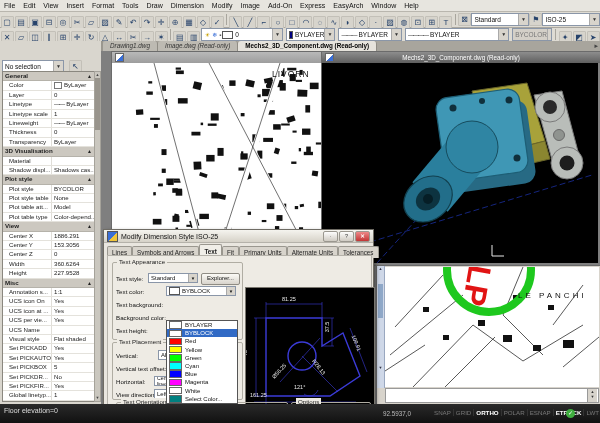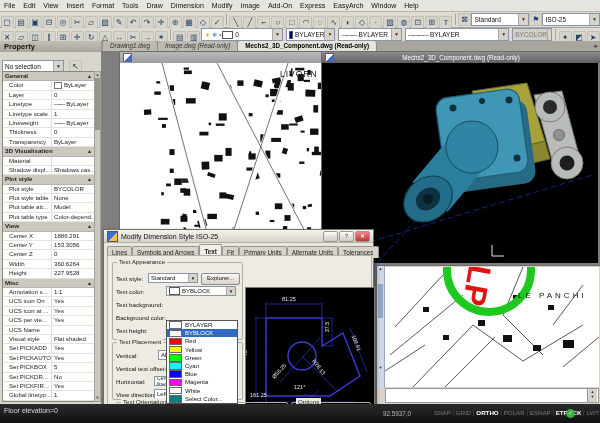--- a/index.html
+++ b/index.html
@@ -153,21 +153,20 @@
     </span>
     <span class="combo" style="width:46px;margin-left:3px;background:#d4d0c8;color:#777">
       <span>BYCOLOR</span>
       <span class="arr">▼</span>
     </span>
     <span class="tsep" style="margin-left:3px"></span>
     <span id="tb2c"><span class="tbi">✦</span><span class="tbi">◩</span><span class="tbi">➤</span></span>
   </div>
 
   <div id="proppanel" class="abs">
-    <div id="prophead" class="abs">Property</div>
     <div id="propselrow" class="abs">
       <span class="combo" style="width:58px">
         <span>No selection</span>
         <span class="arr">▼</span>
       </span>
       <span class="tbi">↖</span>
       <span class="tbi">✦</span>
       <span class="tbi">✚</span>
     </div>
     <div id="pgridwrap" class="abs">
@@ -325,21 +324,21 @@
     </div>
   </div>
 
   <div id="tabbar" class="abs">
     <span id="dtabs"><span class="dtab">Drawing1.dwg</span><span class="dtab">Image.dwg (Read-only)</span><span class="dtab act">Mechs2_3D_Component.dwg (Read-only)</span></span>
     <span id="tabnav">▸</span>
   </div>
 
   <div id="mdi" class="abs">
 
-    <div class="cwin" style="left:18px;top:0;width:217px;height:352px">
+    <div class="cwin" style="left:10px;top:0;width:217px;height:352px">
       <div class="ctitle" style="background:linear-gradient(#b9b9b9,#9d9d9d)">
         <span class="dwgico"></span>
       </div>
       <div class="ccontent" style="width:215px;height:339px">
         <svg width="215" height="339" viewBox="0 0 215 339">
           <rect x="0" y="0" width="215" height="339" fill="#ffffff"></rect>
           <g id="cityblocks">
               <rect x="203.91961253896338" y="80.21323726243025" width="8.130097857737027" height="5.416021239671866" fill="#111" transform="rotate(-18.229339717994137 110 160)"></rect>
               <rect x="207.6931185264574" y="182.40512361582606" width="9.171002965034454" height="4.285125000535103" fill="#111"></rect>
               <rect x="135.66835082400047" y="148.62049829336837" width="3.352395110462045" height="3.278466151691259" fill="#111"></rect>

